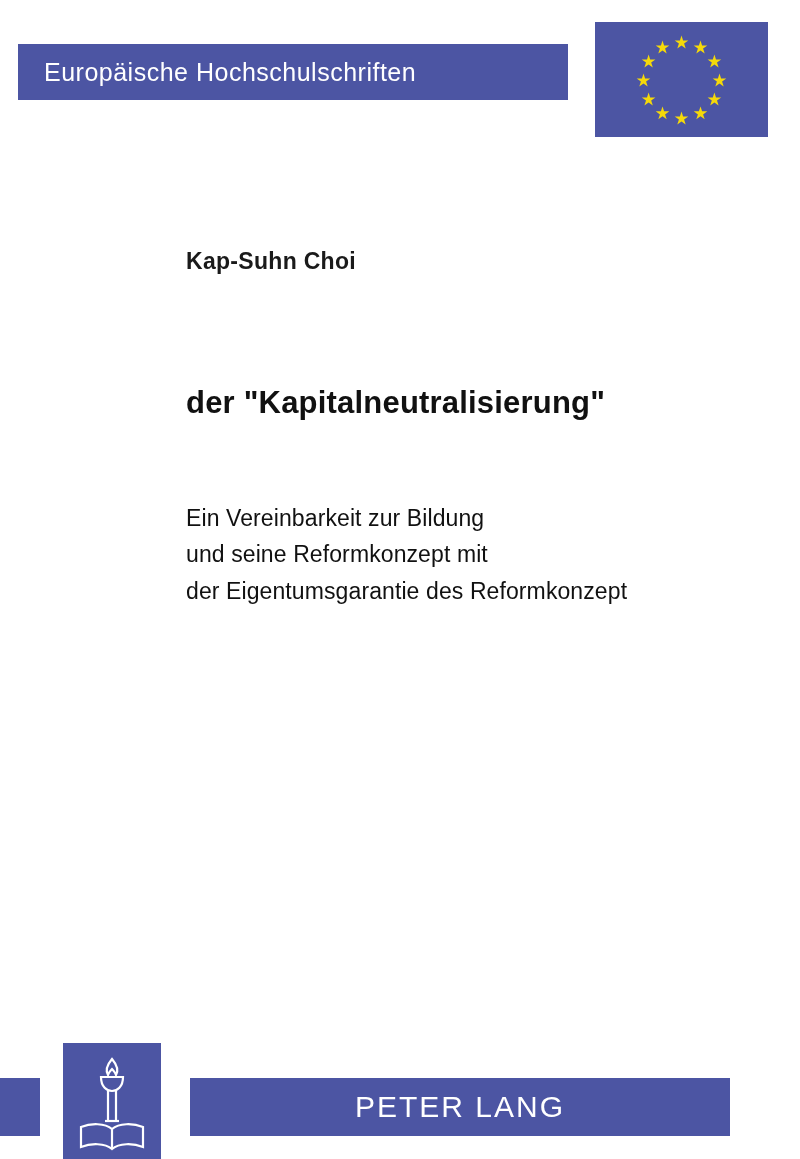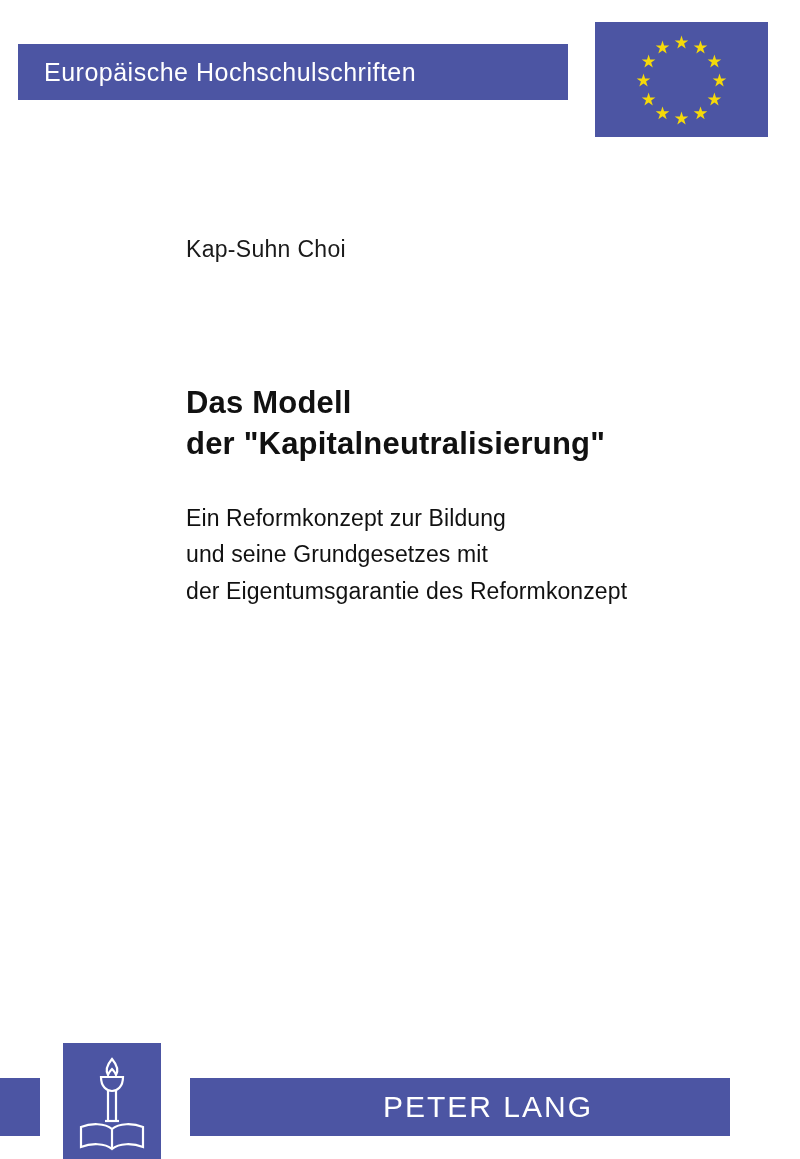--- a/index.html
+++ b/index.html
@@ -57,23 +57,23 @@
     left: 0;
     top: 0;
     width: 173px;
     height: 115px;
   }
 
   
   .author {
     position: absolute;
     left: 186px;
-    top: 236px;
+    top: 248px;
     font-size: 23px;
-    font-weight: normal;
+    font-weight: bold;
     color: #1a1a1a;
     letter-spacing: 0.3px;
   }
 
   
   .title {
     position: absolute;
     left: 186px;
     top: 382px;
     width: 580px;
@@ -111,21 +111,20 @@
     position: absolute;
     left: 190px;
     top: 1078px;
     width: 540px;
     height: 58px;
     line-height: 58px;
     text-align: center;
     color: #ffffff;
     font-size: 30px;
     letter-spacing: 2px;
-    padding-left: 28px;
   }
 
   
   .pub-tab {
     position: absolute;
     left: 0px;
     top: 1078px;
     width: 40px;
     height: 58px;
     background: #4c55a3;
@@ -171,27 +170,26 @@
         <polygon points="48.5,51.5 50.1,56.4 55.3,56.4 51.1,59.5 52.7,64.4 48.5,61.4 44.3,64.4 45.9,59.5 41.7,56.4 46.9,56.4"></polygon>
         <polygon points="53.6,32.5 55.2,37.4 60.4,37.4 56.2,40.5 57.8,45.4 53.6,42.4 49.4,45.4 51.0,40.5 46.8,37.4 52.0,37.4"></polygon>
         <polygon points="67.5,18.6 69.1,23.5 74.3,23.5 70.1,26.6 71.7,31.5 67.5,28.5 63.3,31.5 64.9,26.6 60.7,23.5 65.9,23.5"></polygon>
       </g>
     </svg>
   </div>
 
   <div class="author">Kap-Suhn Choi</div>
 
   <div class="title">
-    <span class="title-line">Das Modell</span>
     <span class="title-line">der "Kapitalneutralisierung"</span>
   </div>
 
   <div class="subtitle">
-    <span class="subtitle-line">Ein Reformkonzept zur Bildung</span>
-    <span class="subtitle-line">und seine Grundgesetzes mit</span>
+    <span class="subtitle-line">Ein Vereinbarkeit zur Bildung</span>
+    <span class="subtitle-line">und seine Reformkonzept mit</span>
     <span class="subtitle-line">der Eigentumsgarantie des Reformkonzept</span>
   </div>
 
   <div class="pub-tab"></div>
   <div class="pub-band"></div>
   <div class="pub-name">PETER LANG</div>
 
   <div class="logo-box">
     <svg class="logo-svg" viewBox="0 0 98 116">
       <g fill="none" stroke="#ffffff" stroke-width="2.2">

